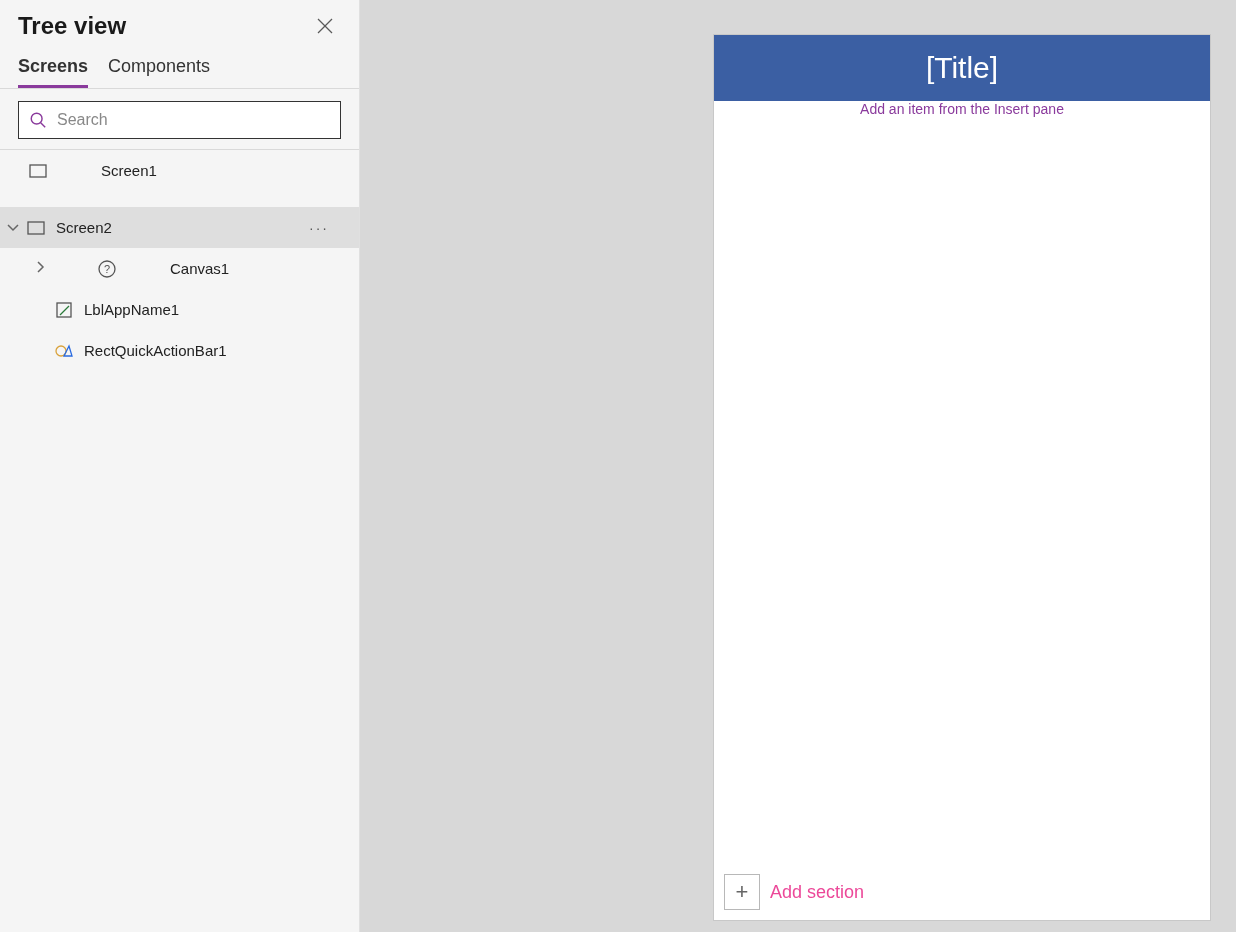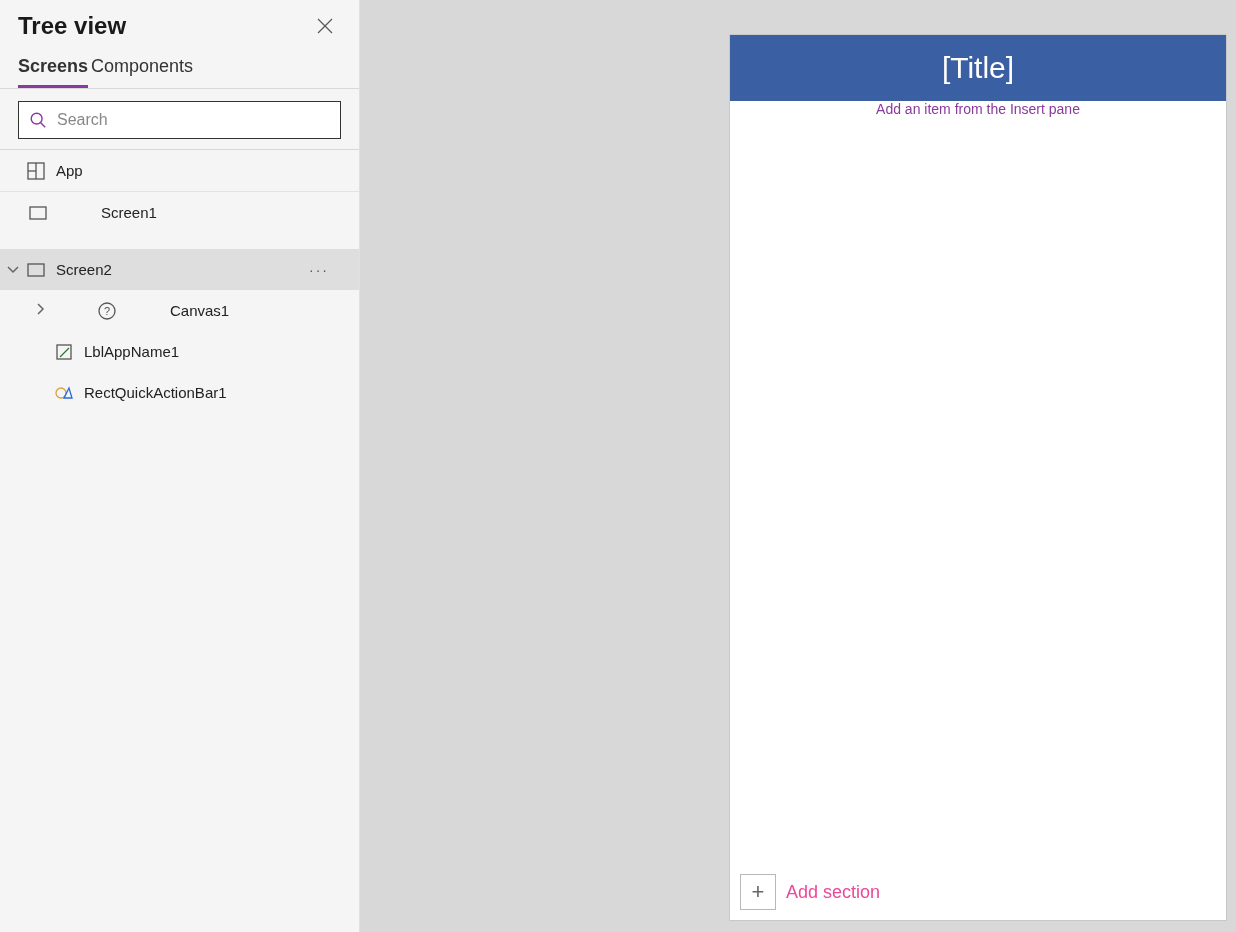--- a/index.html
+++ b/index.html
@@ -36,21 +36,21 @@
   .close-btn {
     width: 28px; height: 28px;
     display: flex; align-items: center; justify-content: center;
     cursor: pointer;
     color: #555;
   }
   .close-btn svg { width: 16px; height: 16px; stroke: #5a5a5a; stroke-width: 1.2; }
 
   .tabs {
     display: flex;
-    gap: 3px;
+    gap: 20px;
     padding: 10px 18px 0 18px;
     border-bottom: 1px solid #d9d9d9;
   }
   .tab {
     font-size: 18px;
     color: #333;
     padding-bottom: 8px;
     cursor: pointer;
   }
   .tab.active {
@@ -123,21 +123,21 @@
   }
 
   
   .canvas-stage {
     flex: 1;
     position: relative;
     background: #d8d8d8;
   }
   .canvas {
     position: absolute;
-    left: 369px;
+    left: 353px;
     top: 34px;
     width: 498px;
     height: 887px;
     background: #fff;
     border: 1px solid #c8c8c8;
     display: flex;
     flex-direction: column;
   }
   .title-bar {
     background: #3b5fa3;
@@ -197,30 +197,20 @@
       <svg viewBox="0 0 20 20">
           <circle cx="8.5" cy="8.5" r="6"></circle>
           <line x1="13" y1="13" x2="18" y2="18"></line>
         </svg>
       <input type="text" placeholder="Search" style="">
     </div>
   </div>
 
   <div class="tree-list">
 
-    <div class="tree-row app-row">
-      <span class="node-icon">
-        <svg viewBox="0 0 18 18" fill="none" stroke="#555" stroke-width="1.3">
-            <rect x="1" y="1" width="16" height="16"></rect>
-            <line x1="9" y1="1" x2="9" y2="17"></line>
-            <line x1="1" y1="9" x2="9" y2="9"></line>
-          </svg>
-      </span>
-      <span>App</span>
-    </div>
 
     <div class="tree-row indent-1">
       <span class="node-icon">
         <svg viewBox="0 0 18 14" fill="none" stroke="#555" stroke-width="1.3">
             <rect x="1" y="1" width="16" height="12"></rect>
           </svg>
       </span>
       <span>Screen1</span>
     </div>
 

